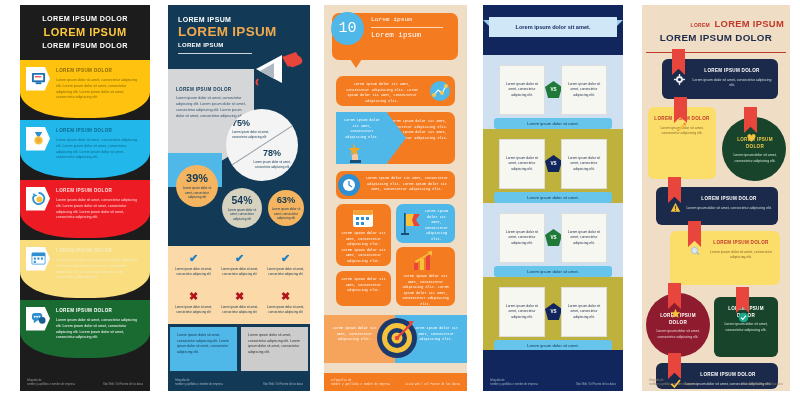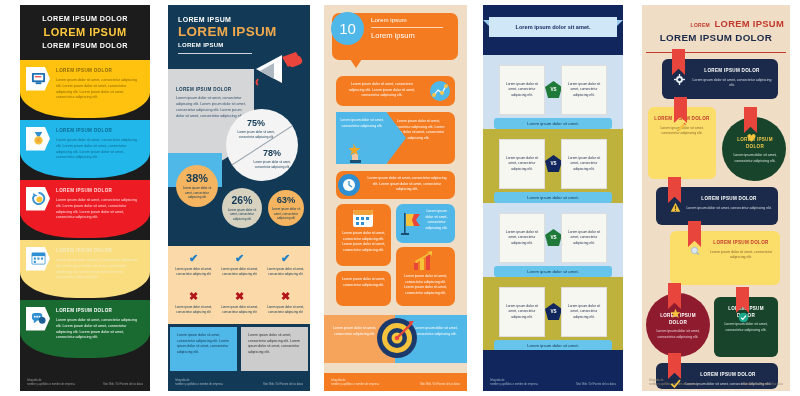--- a/index.html
+++ b/index.html
@@ -4,21 +4,21 @@
 <style>
   * { box-sizing: border-box; margin:0; padding:0; }
   html,body { width:800px; height:396px; background:#ffffff; overflow:hidden; }
   body { font-family:"Liberation Sans", sans-serif; }
 
   .canvas { position:relative; width:800px; height:396px; display:flex; }
 
   .panel { position:relative; height:396px; overflow:hidden; }
   .p1 { width:160px; }
   .p2 { width:158px; }
-  .p3 { width:157px; }
+  .p3 { width:157px;font-family:Liberation Mono, monospace; }
   .p4 { width:157px; }
   .p5 { width:168px; }
 
   .sheet { position:absolute; overflow:hidden; }
 
   
   .p1 .sheet { left:20px; top:5px; width:130px; height:386px; background:#1c1c1c; }
   .p1-head { padding:9px 7px 8px; text-align:center; }
   .p1-h1, .p1-h3 { color:#ffffff; font-weight:bold; font-size:7.2px; letter-spacing:.4px; line-height:1.5; }
   .p1-h2 { color:#ffc93c; font-weight:bold; font-size:11px; letter-spacing:.5px; line-height:1.45; }
@@ -223,36 +223,36 @@
         <path d="M6 30 q-3 4 0 6" stroke="#e8453c" stroke-width="2" fill="none"></path>
       </svg>
       <div class="p2-grey"></div>
       <div class="p2-gt">
         <div class="p2-gt-title">LOREM IPSUM DOLOR</div>
         <div class="p2-gt-body">Lorem ipsum dolor sit amet, consectetur adipiscing elit. Lorem ipsum dolor sit amet, consectetur adipiscing elit. Lorem ipsum dolor sit amet, consectetur adipiscing elit.</div>
       </div>
       <div class="p2-cyan"></div>
       <div style="position: absolute; left: 58px; top: 104px; width: 72px; height: 72px; border-radius: 50%; background: rgb(244, 244, 244); overflow: hidden;">
           <div style="position:absolute;left:-6px;top:34px;width:90px;height:1px;background:#9aa4ad;transform:rotate(-33deg)"></div>
-          <div style="position:absolute;left:6px;top:9px;width:48px;text-align:center;color:#123a56">
+          <div style="position:absolute;left:6px;top:9px;width:48px;color:#123a56">
             <div style="font-weight:bold;font-size:9px">75%</div>
             <div style="font-size:3px;line-height:1.5;margin-top:2px">Lorem ipsum dolor sit amet, consectetur adipiscing elit</div>
           </div>
           <div style="position:absolute;left:22px;top:39px;width:48px;text-align:center;color:#123a56">
             <div style="font-weight:bold;font-size:9px">78%</div>
             <div style="font-size:3px;line-height:1.5;margin-top:2px">Lorem ipsum dolor sit amet, consectetur adipiscing elit</div>
           </div>
         </div>
         <div id="p2-stats">
           <div class="circ" style="left: 8px; top: 160px; width: 42px; height: 42px; background: rgb(245, 180, 95); color: rgb(18, 58, 86);">
-            <div class="pv" style="font-size:10.92px">38%</div>
+            <div class="pv" style="font-size:10.92px">39%</div>
             <div class="pb">Lorem ipsum dolor sit amet, consectetur adipiscing elit</div>
           </div>
           <div class="circ" style="left: 54px; top: 183px; width: 40px; height: 40px; background: rgb(215, 210, 192); color: rgb(18, 58, 86);">
-            <div class="pv" style="font-size:10.4px">26%</div>
+            <div class="pv" style="font-size:10.4px">54%</div>
             <div class="pb">Lorem ipsum dolor sit amet, consectetur adipiscing elit</div>
           </div>
           <div class="circ" style="left: 100px; top: 185px; width: 36px; height: 36px; background: rgb(245, 180, 95); color: rgb(18, 58, 86);">
             <div class="pv" style="font-size:9.36px">63%</div>
             <div class="pb">Lorem ipsum dolor sit amet, consectetur adipiscing elit</div>
           </div>
         </div>
       <div class="p2-check"></div>
       <div id="p2-cells">
           <div class="p2-cell" style="left: 2px; top: 248px;">

